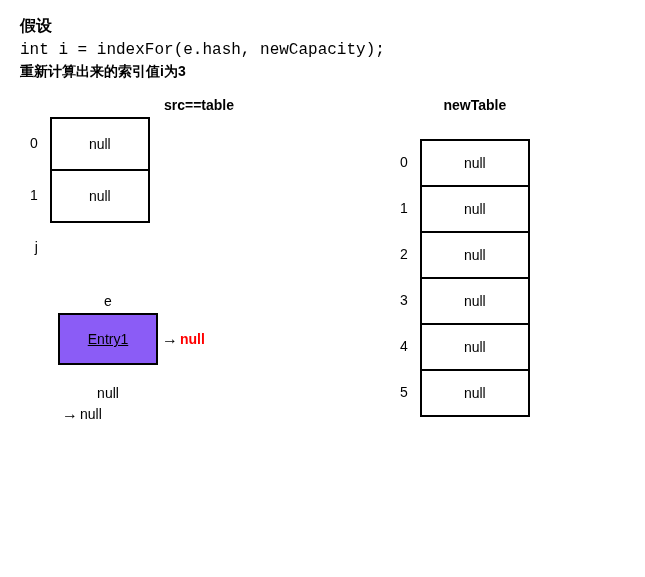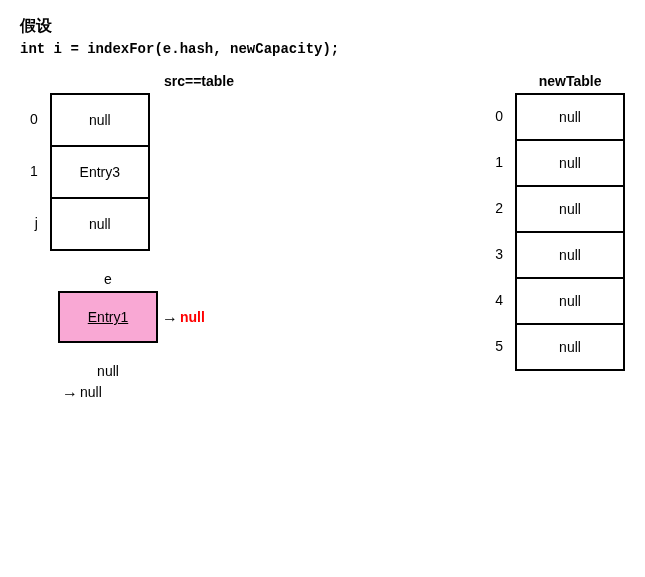--- a/index.html
+++ b/index.html
@@ -13,34 +13,32 @@
     }
     .header {
     }
     .header-title {
       font-weight: bold;
       font-size: 16px;
       margin-bottom: 4px;
     }
     .header-code {
       font-family: "Courier New", monospace;
-      font-size: 14px;
-      margin-bottom: 4px;
-      font-weight: bold;
+      font-size: 16px;
+      margin-bottom: 4px;
     }
     .header-note {
       font-weight: bold;
       font-size: 14px;
     }
     .main-area {
       display: flex;
       flex-direction: row;
       margin-top: 16px;
       gap: 0;
-      justify-content: space-between;
     }
     
     .left-side {
       display: flex;
       flex-direction: column;
       width: 320px;
     }
     
     .table-label {
       font-weight: bold;
@@ -108,21 +106,21 @@
       width: 28px;
     }
     .entry-box {
       width: 100px;
       height: 52px;
       border: 2px solid #000;
       display: flex;
       align-items: center;
       justify-content: center;
       font-size: 14px;
-      background: #f9a8d4;
+      background: #8b5cf6;
       text-decoration: underline;
     }
     .arrow-area {
       display: flex;
       align-items: center;
       margin-left: 4px;
     }
     .arrow {
       font-size: 16px;
       color: #000;
@@ -134,20 +132,22 @@
       font-weight: bold;
     }
     .arrow-text-black {
       color: #000;
       font-size: 14px;
     }
     
     .right-side {
       display: flex;
       flex-direction: column;
+      margin-left: 60px;
+      gap: 22px;
     }
     .new-table-label {
       font-weight: bold;
       font-size: 14px;
       text-align: center;
       margin-bottom: 4px;
       margin-left: 20px;
     }
     .new-table-wrapper {
       display: flex;
@@ -185,39 +185,39 @@
       font-size: 14px;
       background: #fff;
     }
   </style>
 </head>
 <body>
 
 <div class="header">
   <div class="header-title">假设</div>
   <div class="header-code">int i = indexFor(e.hash, newCapacity);</div>
+  <div class="header-note">重新计算出来的索引值i为3</div>
 </div>
 
 <div class="main-area">
 
   <div class="left-side">
 
     <div style="margin-left:38px;">
       <div class="table-label">src==table</div>
     </div>
 
     <div class="src-table-wrapper">
       <div class="row-indices">
         <div class="row-index">0</div>
         <div class="row-index">1</div>
         <div class="row-index">j</div>
       </div>
       <div class="table-cells">
         <div class="table-cell">null</div>
-        <div class="table-cell">Entry3</div>
         <div class="table-cell">null</div>
       </div>
     </div>
 
     <div class="e-section">
       <div class="section-label">e</div>
       <div class="entry-row">
         <div class="entry-index-space"></div>
         <div class="entry-box">Entry1</div>
         <div class="arrow-area">

